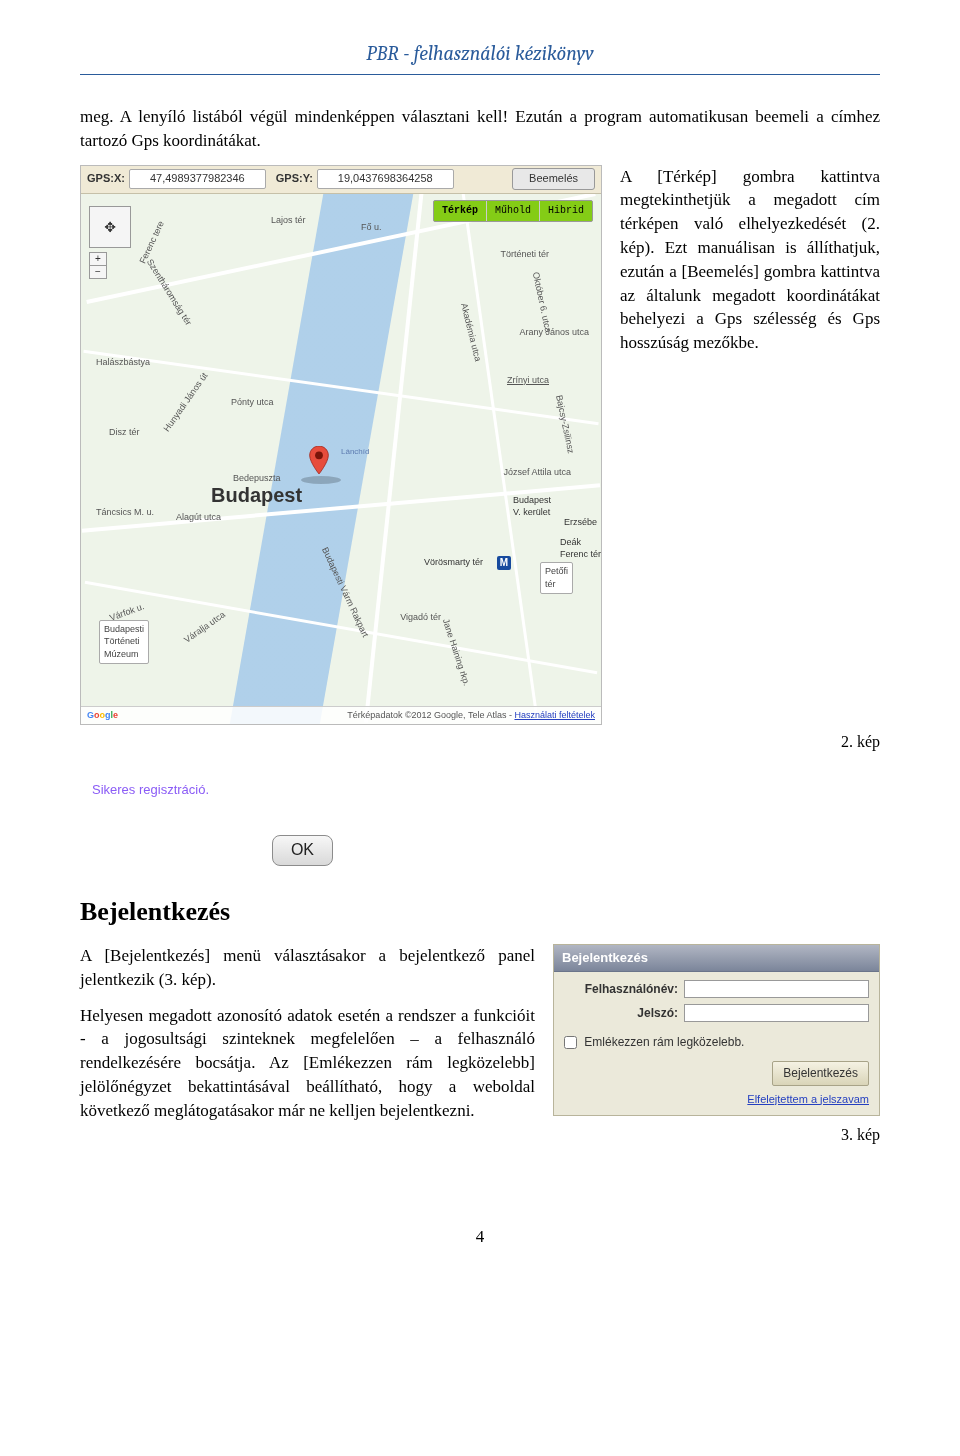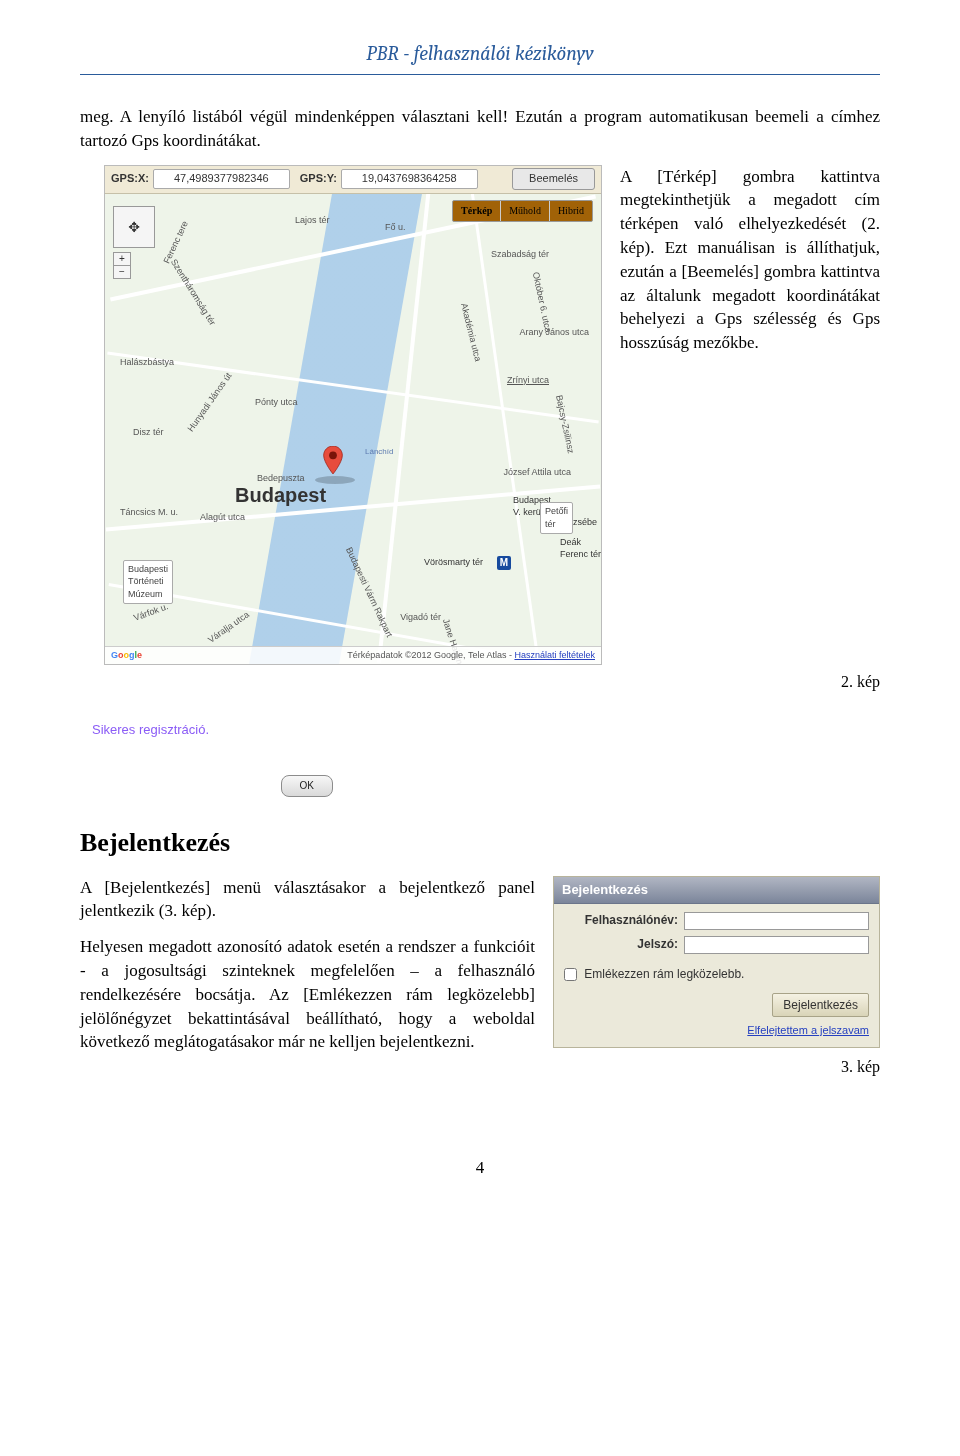--- a/index.html
+++ b/index.html
@@ -29,26 +29,25 @@
   }
   .row-top {
     display: flex;
     gap: 18px;
     align-items: flex-start;
     margin-bottom: 6px;
   }
   .row-top .right-col { flex: 0 0 260px; }
   .map-img {
     width: 530px;
-    height: 500px;
+    height: 560px;
     background: #eef4e9;
     border: 1px solid #bbb;
     position: relative;
     overflow: hidden;
-    margin-left: 24px;
   }
   .map-topbar {
     position: absolute; top: 0; left: 0; right: 0;
     height: 28px;
     background: #f0ead6;
     border-bottom: 1px solid #c6c0a8;
     display: flex;
     align-items: center;
     font-family: Arial, sans-serif;
     font-size: 11px;
@@ -56,23 +55,23 @@
   }
   .map-topbar .lbl { margin: 0 4px 0 6px; font-weight: bold; }
   .map-topbar .val { background:#fff; border:1px solid #aaa; padding:1px 20px; border-radius:2px; }
   .map-topbar .btn {
     margin-left:auto; margin-right:6px;
     background:#e8e8e8; border:1px solid #999; border-radius:3px;
     padding:2px 16px; font-size:11px;
   }
   .map-typebar {
     position: absolute; top: 34px; right: 8px;
-    background: #a16207; border: 1px solid #999;
+    background: #84cc16; border: 1px solid #999;
     border-radius: 2px;
-    display: flex; font-family: Liberation Serif, serif; font-size:10px;align-items:flex-end;
+    display: flex; font-family: Liberation Mono, monospace; font-size:10px;align-items:flex-end;
   }
   .map-typebar span { padding:3px 8px; border-right:1px solid #ccc; }
   .map-typebar span:last-child { border-right:none; }
   .map-typebar span.active { font-weight:bold; }
   .map-nav {
     position:absolute; top:40px; left:8px;
     font-family: Arial,sans-serif; font-size:10px; color:#333;
     line-height:1;
   }
   .map-nav-dpad { width:42px; height:42px; border:1px solid #999; background:#f5f5f5; display:flex; align-items:center; justify-content:center; font-size:14px; }
@@ -157,21 +156,21 @@
   }
   .dialog-success .msg { color:#8b5cf6; margin-bottom:36px; }
   .dialog-success .btn-row { text-align:right; }
   .ui-btn {
     display:inline-block;
     background: linear-gradient(#f7f7f7,#d9d9d9);
     border:1px solid #8c8c8c;
     border-radius:8px;
     padding:3px 18px;
     font-family: Arial, sans-serif;
-    font-size:10px;
+    font-size:16px;
     color:#222;
   }
   h2.section {
     font-family: "Times New Roman", serif;
     font-size: 26px;
     font-weight: bold;
     margin: 14px 0 14px 0;
   }
   .row-login {
     display:flex; gap:18px; align-items:flex-start;
@@ -255,21 +254,21 @@
     <div class="map-nav">
       <div class="map-nav-dpad">✥</div>
       <div class="map-nav-zoom">
         <div>+</div>
         <div>−</div>
       </div>
     </div>
 
     <span class="street-label" style="top:48px;left:190px;">Lajos tér</span>
     <span class="street-label" style="top:55px;left:280px;">Fő u.</span>
-    <span class="street-label" style="top:82px;right:52px;">Szabadság tér</span>
+    <span class="street-label" style="top:82px;right:52px;">Történeti tér</span>
     <span class="street-label" style="top:160px;right:12px;">Arany János utca</span>
     <span class="street-label" style="top:208px;right:52px;text-decoration:underline;">Zrínyi utca</span>
     <span class="street-label" style="top:300px;right:30px;">József Attila utca</span>
     <span class="street-label" style="top:252px;right:6px;transform:rotate(78deg);">Bajcsy-Zsilinsz</span>
     <span class="street-label" style="top:130px;right:28px;transform:rotate(78deg);">Október 6. utca</span>
     <span class="street-label" style="top:160px;right:100px;transform:rotate(76deg);">Akadémia utca</span>
     <span class="street-label" style="top:230px;left:70px;transform:rotate(-55deg);">Hunyadi János út</span>
     <span class="street-label" style="top:260px;left:28px;">Disz tér</span>
     <span class="street-label" style="top:440px;left:28px;transform:rotate(-20deg);">Várfok u.</span>
     <span class="street-label" style="top:190px;left:15px;">Halászbástya</span>

